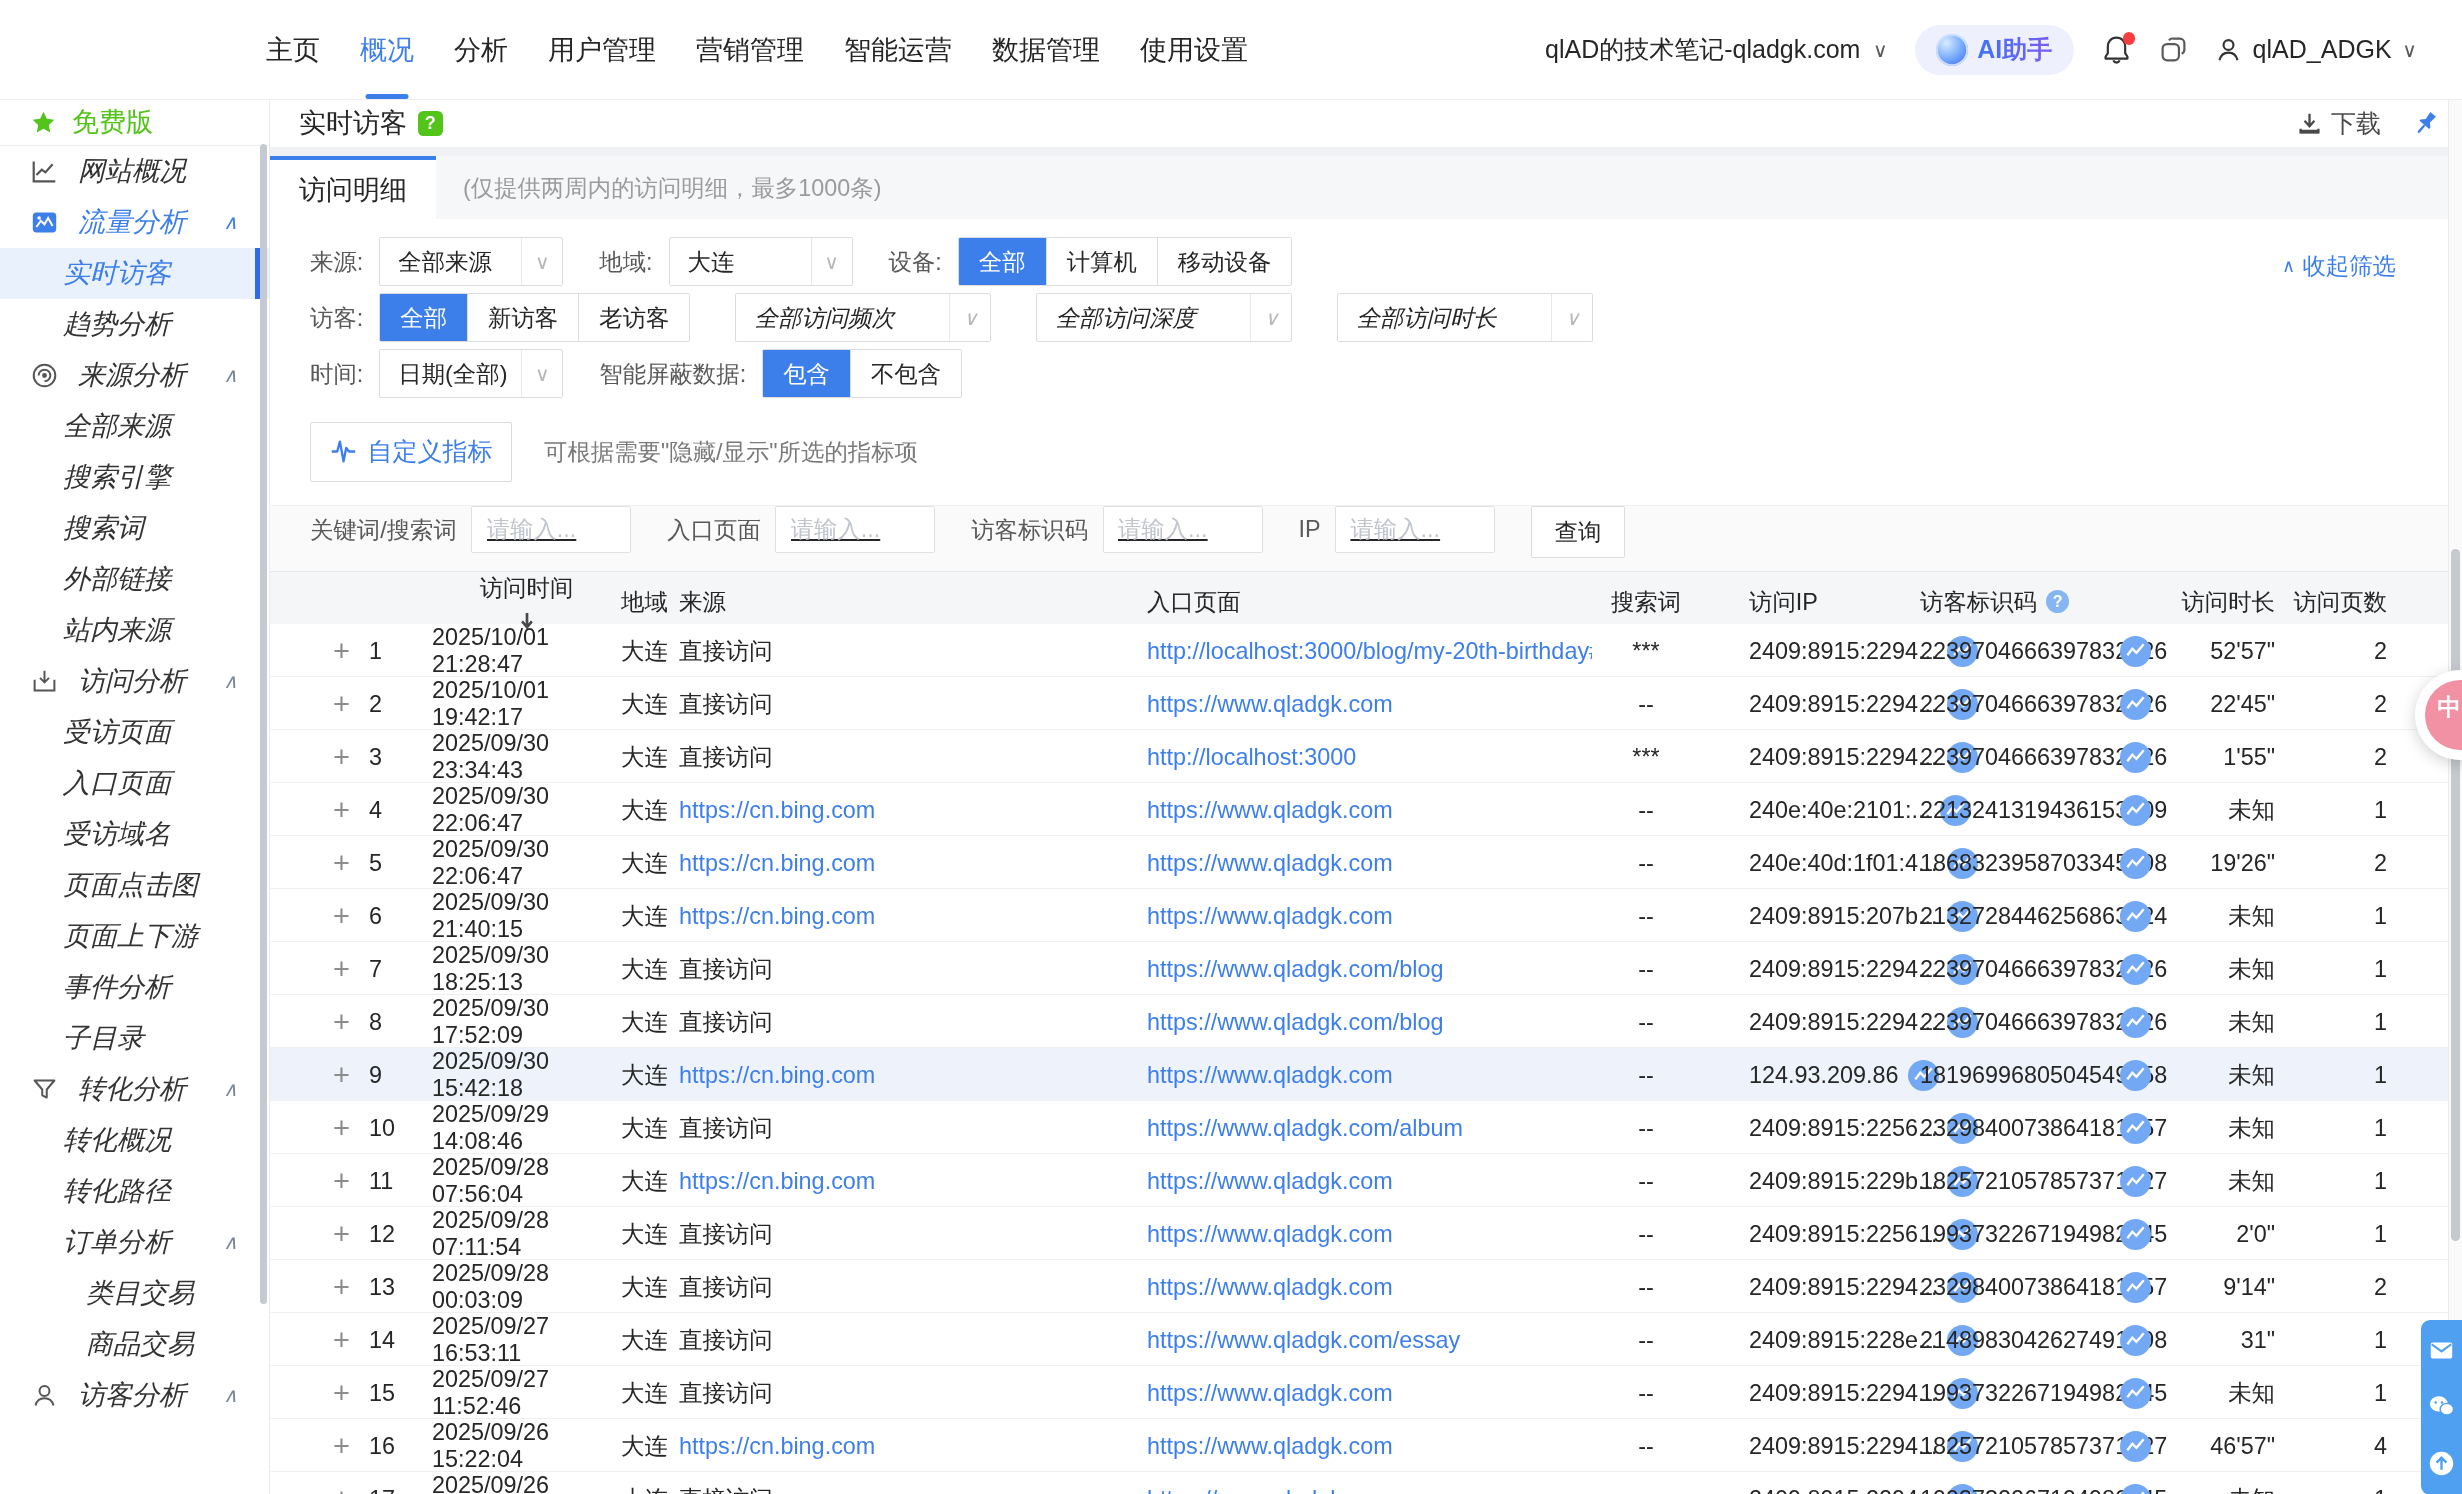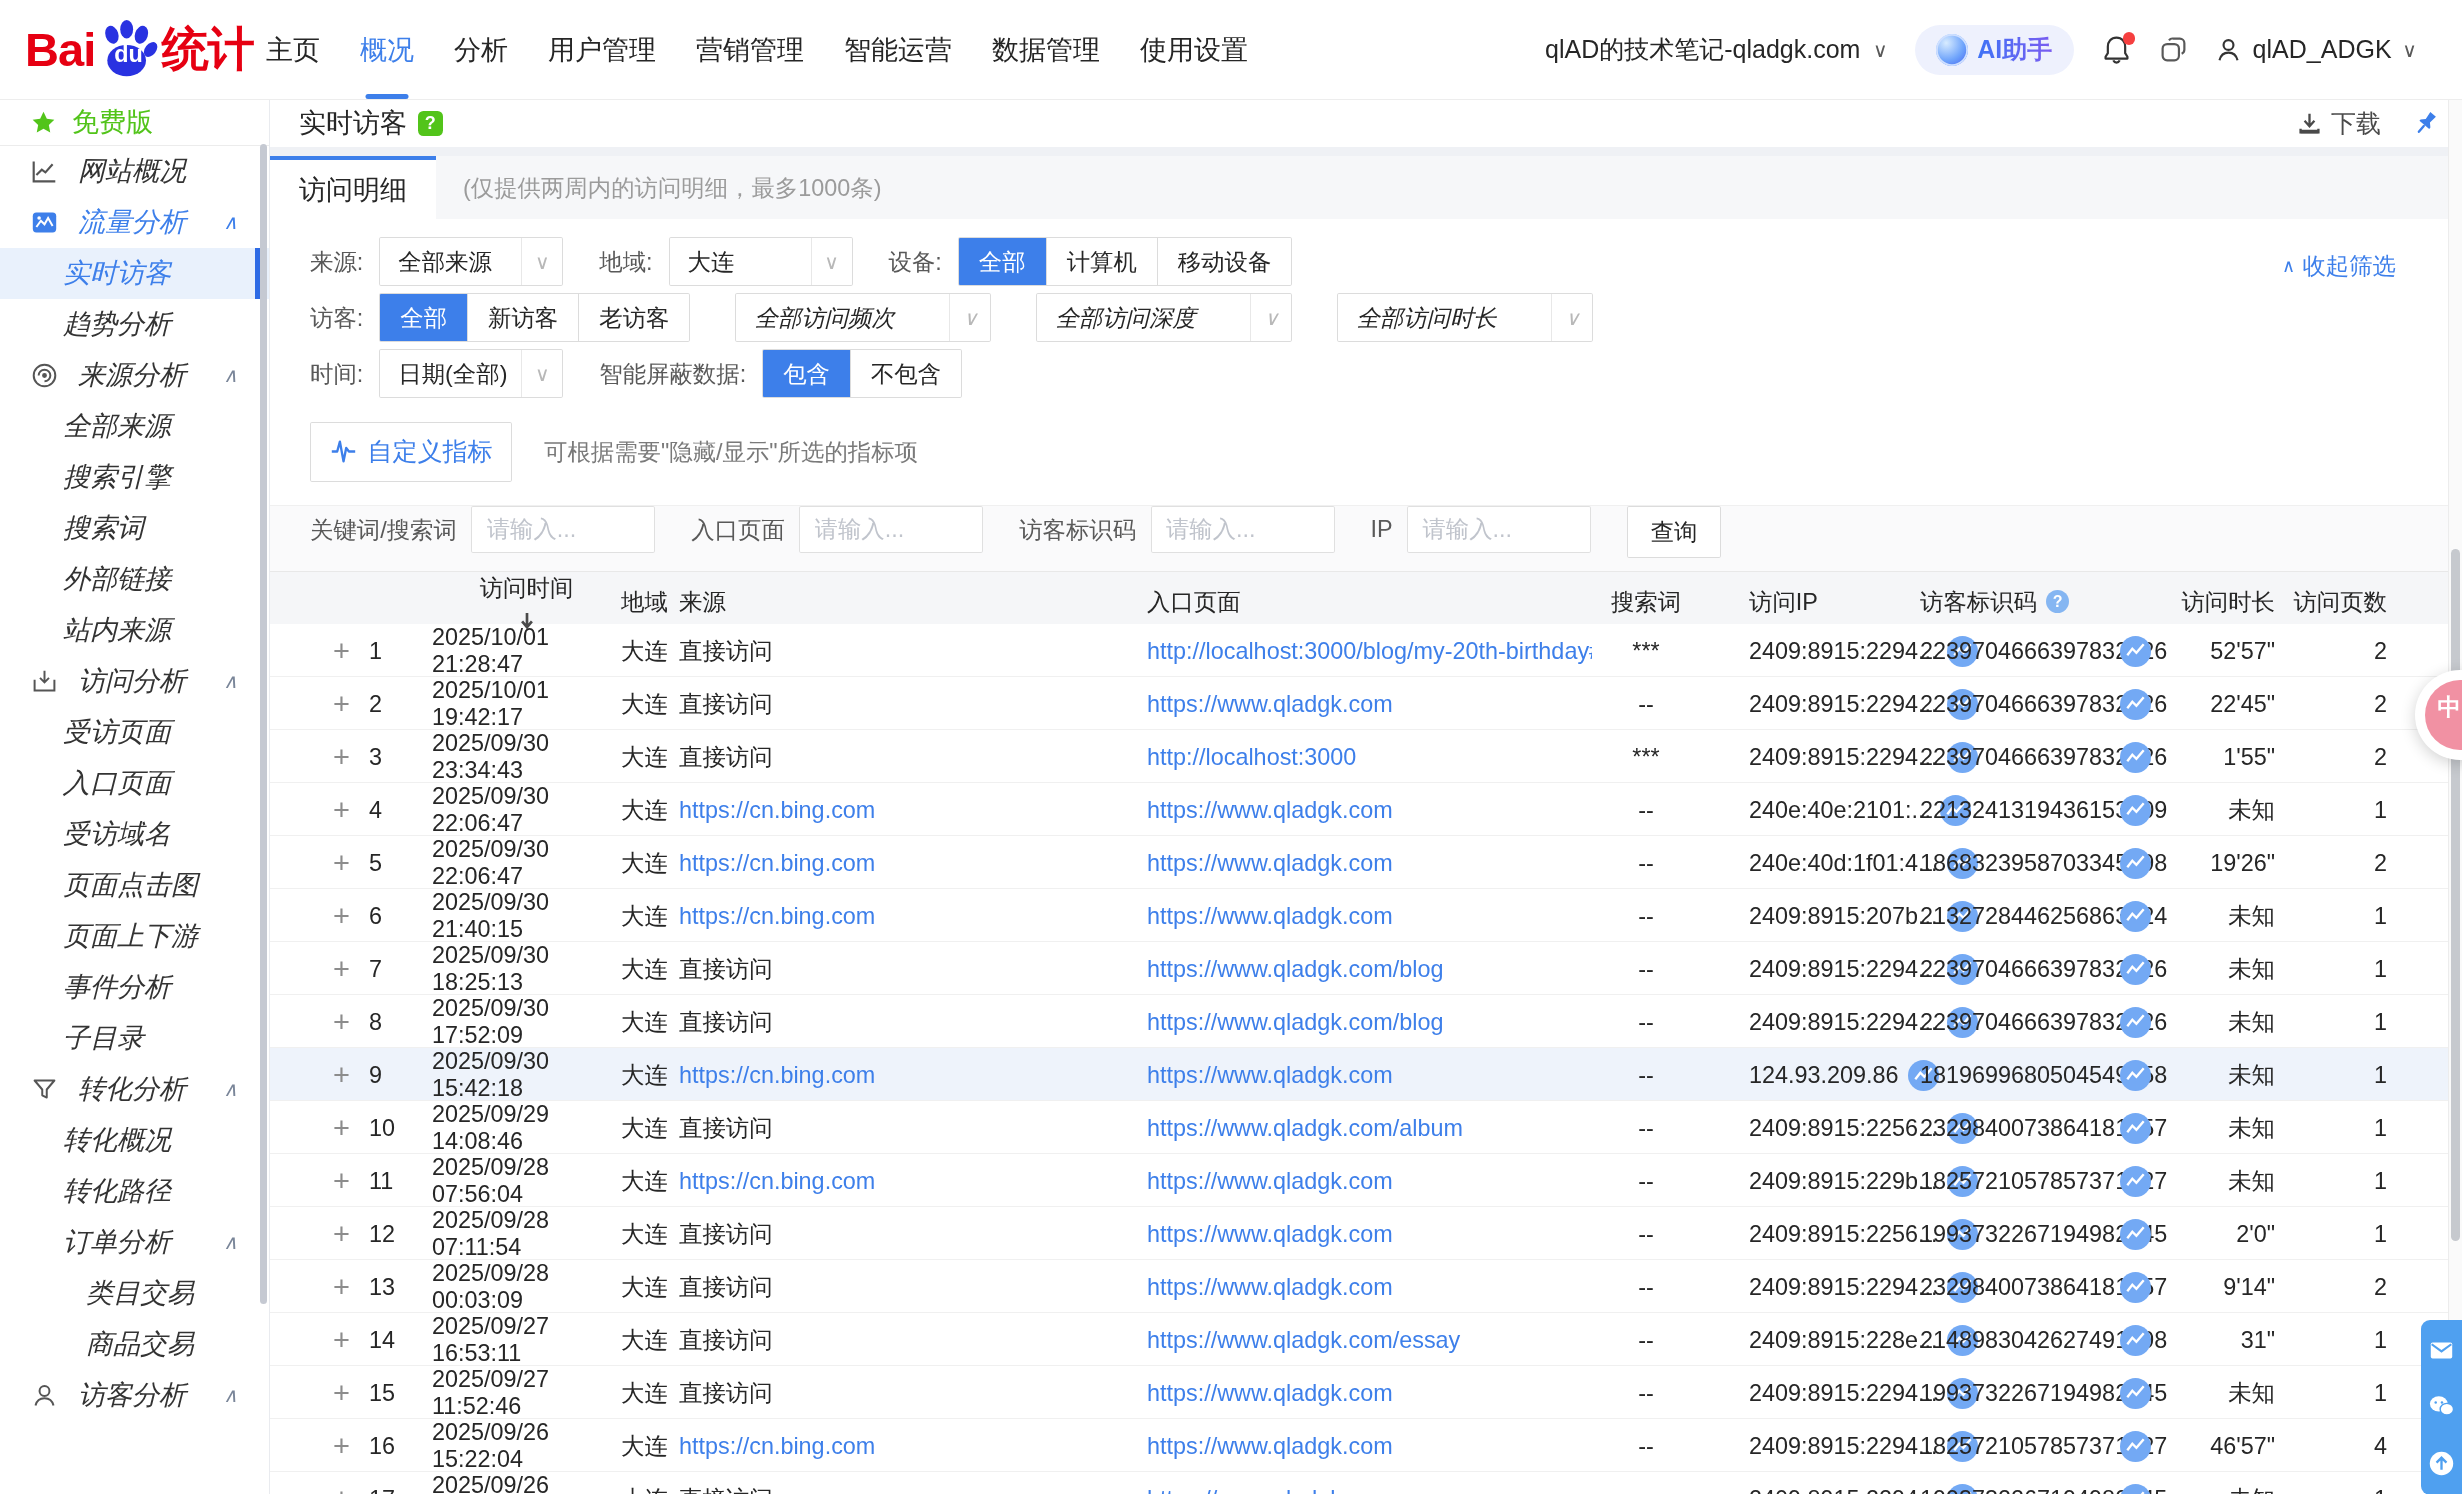--- a/index.html
+++ b/index.html
@@ -73,21 +73,21 @@
   .seg:first-child{border-left:none;}
   .seg.sel{background:var(--blue);color:#fff;}
   .collapse-link{position:absolute;right:66px;top:31px;display:flex;align-items:center;gap:7.2px;color:var(--blue);font-size:23.4px;cursor:pointer;}
   .custom-row{display:flex;align-items:center;margin-top:23.4px;}
   .custom-btn{height:58px;width:200px;border:0.9px solid #dcdcdc;border-radius:1.8px;background:#fff;display:flex;align-items:center;justify-content:center;gap:10.8px;color:var(--blue);font-size:25px;cursor:pointer;}
   .custom-hint{margin-left:32px;color:#7a7a7a;font-size:23.4px;}
   
   .search-band{margin-top:23.4px;height:65px;background:#fafafb;border-top:0.9px solid #f0f0f0;border-bottom:0.9px solid #e8e8e8;display:flex;align-items:flex-start;padding-left:40px;}
   .search-group{display:flex;align-items:center;margin-right:36px;}
   .search-group label{font-size:23.4px;color:#595959;margin-right:14.4px;white-space:nowrap;}
-  .search-group input{width:184px;height:47px;border:0.9px solid #e0e0e0;border-radius:1.8px;background:#fff;padding:0 14.4px;font-size:23.4px;color:#262626;outline:none;box-sizing:border-box;}
+  .search-group input{width:160px;height:47px;border:0.9px solid #e0e0e0;border-radius:1.8px;background:#fff;padding:0 14.4px;font-size:23.4px;color:#262626;outline:none;box-sizing:border-box;text-decoration:underline;}
   .search-group input::placeholder{color:#c0c4cc;}
   .query-btn{width:94px;height:52px;background:#fff;border:0.9px solid #dcdcdc;border-radius:1.8px;font-size:23.4px;color:#262626;cursor:pointer;font-family:inherit;}
   
   .thead{display:grid;grid-template-columns:var(--cols);height:52px;background:#f5f6f8;align-items:center;color:#262626;font-size:23.4px;}
   .trow{display:grid;grid-template-columns:var(--cols);height:52px;align-items:center;border-bottom:0.9px solid #f0f0f0;font-size:23.4px;color:#262626;background:#fff;}
   .trow.hl{background:#eef3fb;}
   .c-expand{grid-column:2;color:#8c8c8c;font-size:29px;line-height:1;cursor:pointer;}
   .c-num{grid-column:3;}
   .c-time{grid-column:4;display:flex;align-items:center;gap:7.2px;flex-direction:column;}
   .c-region{grid-column:5;}
@@ -108,36 +108,20 @@
   .tc-zh{position:absolute;left:12.6px;top:10.8px;font-size:23.4px;font-weight:bold;}
   .float-bar{position:absolute;right:0;top:1320px;width:41px;border-radius:9px 0 0 9px;background:#4fa0f0;padding:18px 0;display:flex;flex-direction:column;align-items:center;gap:31px;z-index:40;}
   .fb-btn{cursor:pointer;}
   .page-scroll{position:absolute;right:0;top:99px;bottom:0;width:12.6px;background:#fafafa;border-left:0.9px solid #ececec;z-index:25;}
   .page-scroll-thumb{position:absolute;left:1.8px;top:450px;width:9px;height:692px;border-radius:4.5px;background:#c6c9ce;cursor:pointer;}
 </style>
 </head>
 <body>
 
 <div class="topbar">
-  <div class="logo">
-    <span class="logo-bai">Bai</span>
-    <span class="logo-paw">
-      <svg viewBox="0 0 64 64" width="59" height="59">
-        <g fill="#2932e1">
-          <ellipse cx="14" cy="16" rx="7" ry="10" transform="rotate(-18 14 16)"></ellipse>
-          <ellipse cx="30" cy="10" rx="7" ry="10"></ellipse>
-          <ellipse cx="46" cy="16" rx="7" ry="10" transform="rotate(18 46 16)"></ellipse>
-          <ellipse cx="56" cy="32" rx="6" ry="9" transform="rotate(38 56 32)"></ellipse>
-          <ellipse cx="30" cy="44" rx="21" ry="17"></ellipse>
-        </g>
-      </svg>
-      <span class="logo-du">du</span>
-    </span>
-    <span class="logo-suffix">统计</span>
-  </div>
   <div class="nav" id="topnav">
       <div class="nav-item">主页</div>
       <div class="nav-item active">概况</div>
       <div class="nav-item">分析</div>
       <div class="nav-item">用户管理</div>
       <div class="nav-item">营销管理</div>
       <div class="nav-item">智能运营</div>
       <div class="nav-item">数据管理</div>
       <div class="nav-item">使用设置</div>
     </div>

